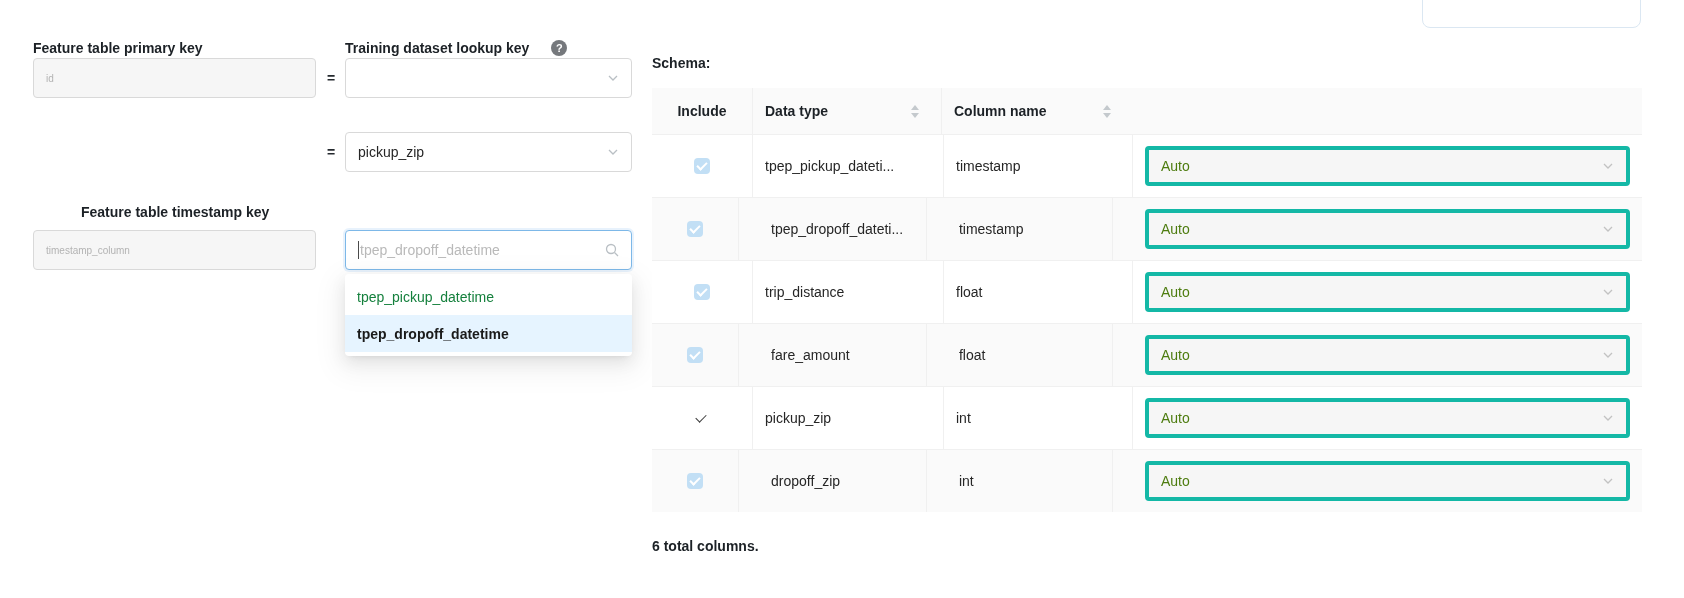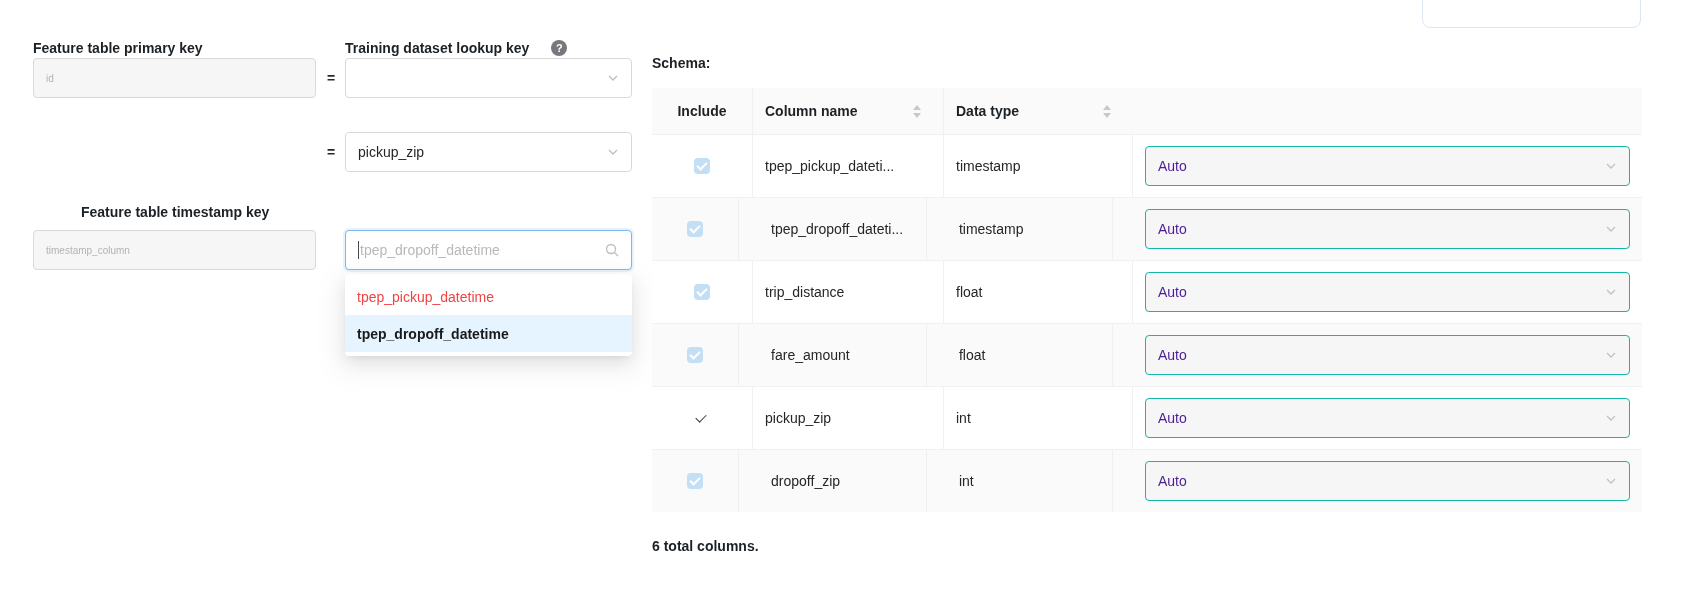--- a/index.html
+++ b/index.html
@@ -40,21 +40,21 @@
   .search-box { position:absolute; left:345px; top:230px; width:287px; height:40px;
     background:#fff; border:1px solid #7db8e8; border-radius:4px;
     box-shadow:0 0 0 2px rgba(64,150,230,0.12);
     display:flex; align-items:center; padding:0 12px; }
   .caret-bar { width:1px; height:18px; background:#4a4a4a; flex:0 0 auto; }
   .search-text { color:#b9b9b9; flex:1; white-space:nowrap; overflow:hidden; margin-left:1px; }
 
   .menu { position:absolute; left:345px; top:274px; width:287px; background:#fff;
     border-radius:4px; padding:4px 0;
     box-shadow:0 3px 6px -4px rgba(0,0,0,.12), 0 6px 16px 0 rgba(0,0,0,.08), 0 9px 28px 8px rgba(0,0,0,.05); }
-  .menu-item { height:37px; display:flex; align-items:center; padding:0 12px; color:#ef4444; cursor:pointer; }
+  .menu-item { height:37px; display:flex; align-items:center; padding:0 12px; color:#15803d; cursor:pointer; }
   .menu-item.hl { background:#e6f4ff; font-weight:700; color:#1a1a1a; }
 
   
   .schema-title { position:absolute; left:652px; top:55px; font-weight:700; color:#1c2126; }
   .table { position:absolute; left:652px; top:88px; width:990px; }
   .t-header { display:flex; background:#fafafa; height:46px; font-weight:600; color:#1c2126; }
   .t-row { display:flex; height:63px; border-top:1px solid #f0f0f0; background:#fff; }
   .t-row.alt { background:#fafafa;gap:20px; }
   .cell { height:100%; display:flex; align-items:center; border-right:1px solid #f0f0f0; }
   .cell:last-child { border-right:none; }
@@ -72,23 +72,23 @@
     display:inline-flex; align-items:center; justify-content:center;
     font-size:10px; font-family:"Liberation Serif", serif; font-weight:700; color:#4a4a4a; margin-left:7px; }
 
   .cb { width:16px; height:16px; border-radius:4px; background:#c2dff5; position:relative; }
   .cb::after { content:""; position:absolute; left:5px; top:2px; width:4px; height:8px;
     border:solid #fff; border-width:0 2px 2px 0; transform:rotate(45deg); }
   .ck { width:14px; height:12px; position:relative; }
   .ck::after { content:""; position:absolute; left:3px; top:0px; width:5px; height:9px;
     border:solid #3d3d3d; border-width:0 1.5px 1.5px 0; transform:rotate(45deg); }
 
-  .auto-select { width:487px; height:40px; background:#f6f6f6; border:1px solid #14b8a6;
+  .auto-select { width:487px; height:40px; background:#f6f6f6; border:4px solid #14b8a6;
     border-radius:4px; display:flex; align-items:center; justify-content:space-between;
-    padding:0 12px; color:#4c1d95; }
+    padding:0 12px; color:#4d7c0f; }
 
   .footer-note { position:absolute; left:652px; top:538px; font-weight:700; color:#1c2126; }
 </style>
 </head>
 <body>
 
 <div class="canvas">
 
   <div class="partial-btn"></div>
 
@@ -129,34 +129,34 @@
   <div class="menu">
     <div class="menu-item">tpep_pickup_datetime</div>
     <div class="menu-item hl">tpep_dropoff_datetime</div>
   </div>
 
   <div class="schema-title">Schema:</div>
 
   <div class="table">
     <div class="t-header">
       <div class="cell col-include">Include</div>
+      <div class="cell col-type">
+        <span>Data type</span>
+        <span class="sort">
+            <span class="up"></span>
+            <span class="down"></span>
+          </span>
+      </div>
       <div class="cell col-name">
         <span>Column name</span>
         <span class="sort">
             <span class="up"></span>
             <span class="down"></span>
           </span>
       </div>
-      <div class="cell col-type">
-        <span>Data type</span>
-        <span class="sort">
-            <span class="up"></span>
-            <span class="down"></span>
-          </span>
-      </div>
     </div>
 
     <div class="t-row">
       <div class="cell col-include">
           <span class="cb"></span>
         </div>
       <div class="cell col-name">tpep_pickup_dateti...</div>
       <div class="cell col-type">timestamp</div>
       <div class="cell col-impute">
         <div class="auto-select">

